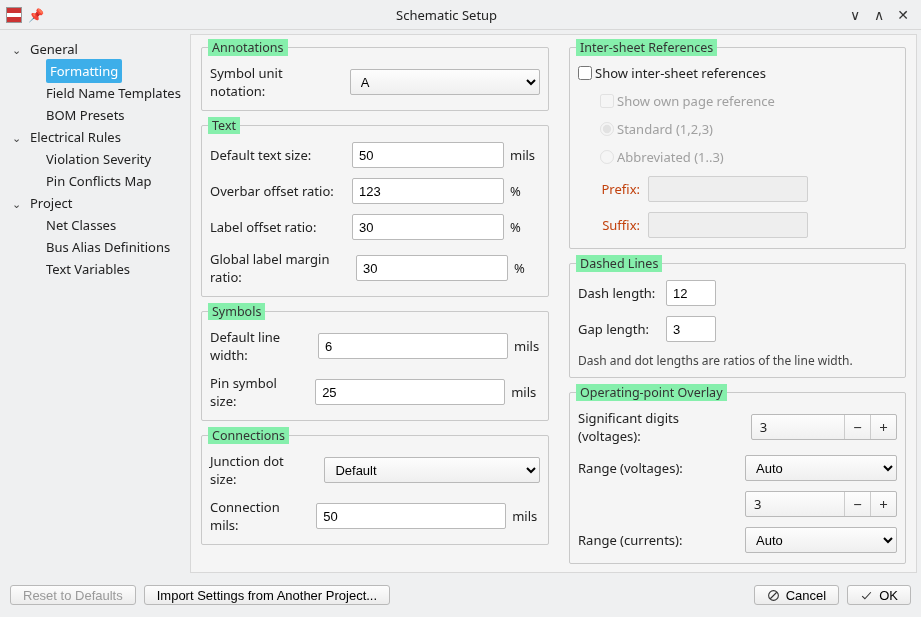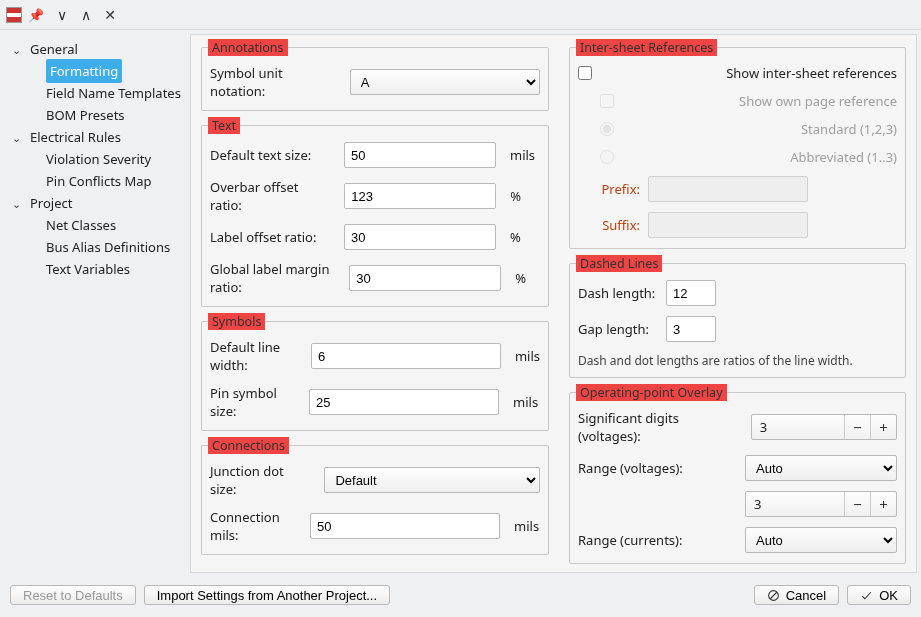--- a/index.html
+++ b/index.html
@@ -87,37 +87,37 @@
   .groupbox {
     border:1px solid #c9c9c9;
     border-radius:2px;
     margin: 4px 0 14px 0;
     padding: 12px 8px 8px 8px;
     position:relative;
   }
   .groupbox > .legend {
     position:absolute;
     top:-9px; left:6px;
-    background:#ef4444;
+    background:#86efac;
     padding:0 4px;
     font-size:12.5px;
     color:#333;
   }
 
   
   .row {
     display:flex;
     align-items:center;
     margin: 4px 0 10px 0;
     gap:6px;
   }
   .row:last-child { margin-bottom: 2px; justify-content: flex-end; }
   .row .lbl { font-size:13px; }
   .row .gap { flex:1; }
-  .row .unit { width: 30px; font-size:13px;margin-left:8px; }
+  .row .unit { width: 30px; font-size:13px; }
 
   input.text, select.sel, .spin {
     height: 26px;
     border:1px solid #b9b9b9;
     background:white;
     border-radius:2px;
     font-size:13px;
     padding: 2px 6px;
   }
   input.text { width: 150px; }
@@ -126,22 +126,22 @@
   select.sel {
     width: 195px;
     background:linear-gradient(#fdfdfd,#efefef);
   }
   select.sel.wide { width: 218px; }
 
   input.text:disabled { background:#eeeeee; color:#aaa; border-color:#d0d0d0; }
 
   
   .chk, .rdo {
-    display:flex; align-items:center; gap:22px;
-    margin: 4px 0 10px 0; font-size:13px;justify-content:space-between;
+    display:flex; align-items:center; gap:3px;
+    margin: 4px 0 10px 0; font-size:13px;
   }
   .chk input, .rdo input { width:14px; height:14px; margin:0; }
   .disabled { color:#a0a0a0; }
   .disabled input { opacity:0.5; }
 
   .indent { margin-left: 22px; }
 
   .fsrow {
     display:flex; align-items:center; gap:8px;
     margin: 4px 0 10px 0;
@@ -188,20 +188,21 @@
   .footer .gap { flex:1; }
 
   svg.ico { width:13px; height:13px; }
 </style>
 </head>
 <body>
 
 <div class="titlebar">
   <span class="app-icon"></span>
   <span class="pin">📌</span>
+  <span class="title">Schematic Setup</span>
   <span class="winbtn">∨</span>
   <span class="winbtn">∧</span>
   <span class="winbtn">✕</span>
 </div>
 
 <div class="content">
 
   <div class="sidebar">
     <div class="tree-row parent">
       <span class="arrow">⌄</span>

